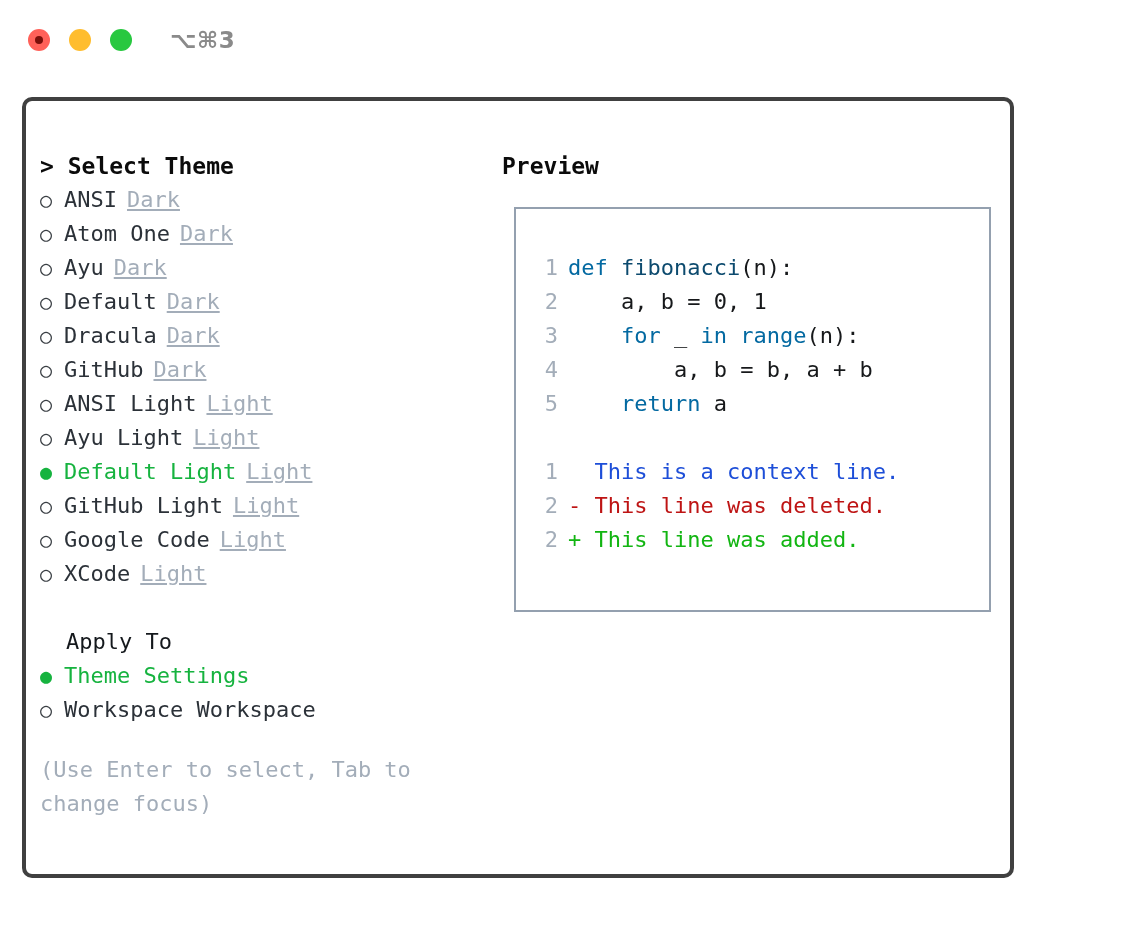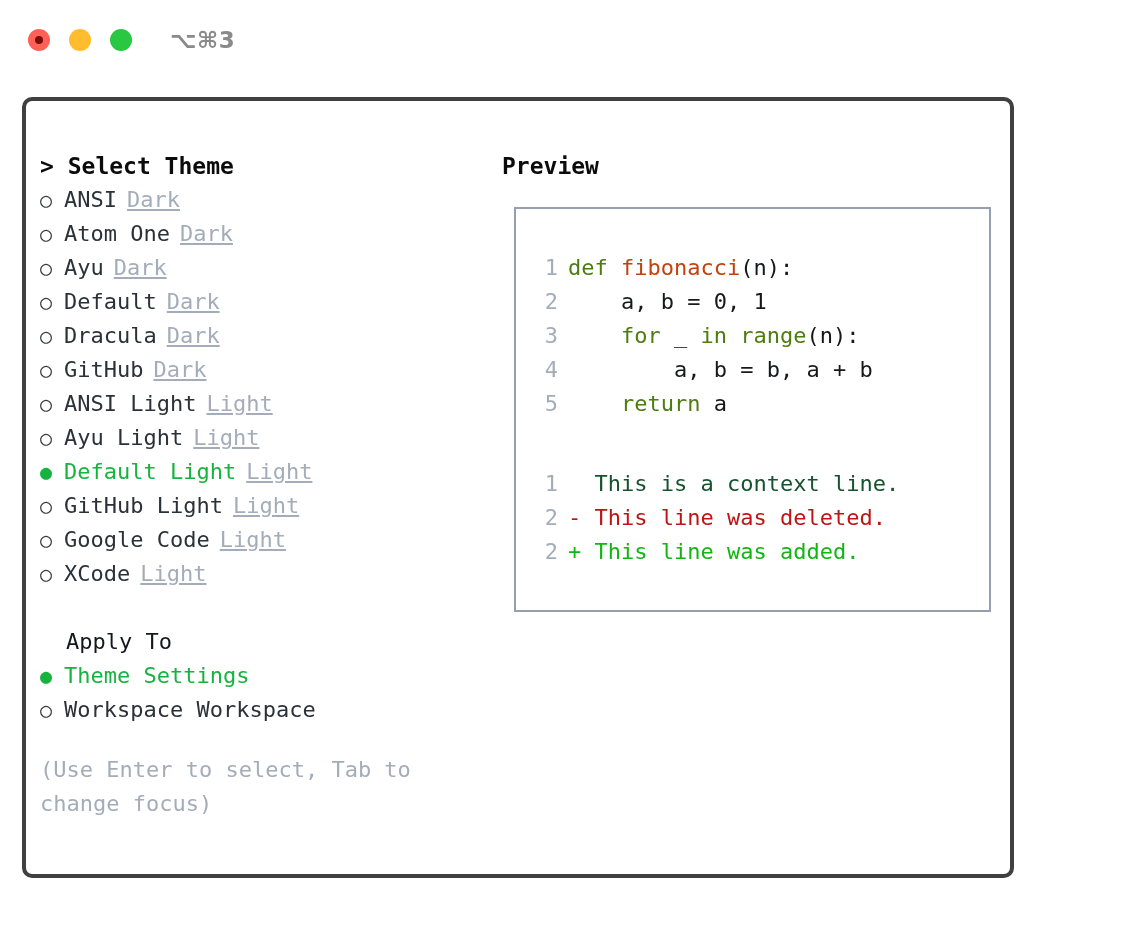--- a/index.html
+++ b/index.html
@@ -193,24 +193,24 @@
 
   .code-line { display: flex; align-items: baseline; }
   .ln {
     display: inline-block;
     width: 28px;
     flex: 0 0 28px;
     text-align: right;
     color: #A3ADB9;
     margin-right: 10px;
   }
-  .tok-kw   { color: #4d7c0f; }
-  .tok-fn   { color: #c2410c; margin-top: 35px; }
+  .tok-kw   { color: #0369a1; }
+  .tok-fn   { color: #0c4a6e; margin-top: 35px; }
   .tok-txt  { color: #16181A; }
-  .diff-ctx { color: #14532d; margin-top: 12px; }
+  .diff-ctx { color: #1d4ed8; }
   .diff-del { color: #BE1414; }
   .diff-add { color: #12B512; }
 </style>
 </head>
 <body>
 
 <div id="window">
 
   <div id="titlebar">
     <div class="traffic-lights">

